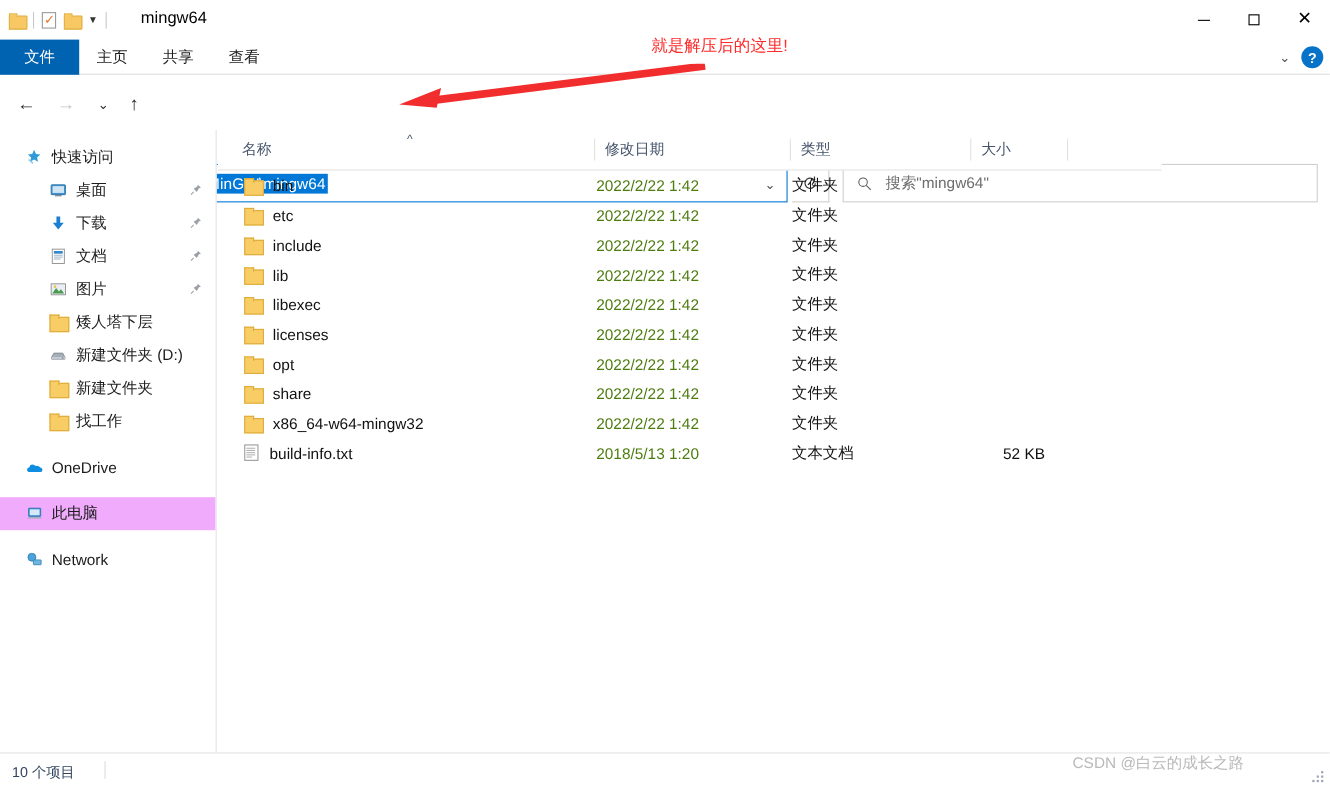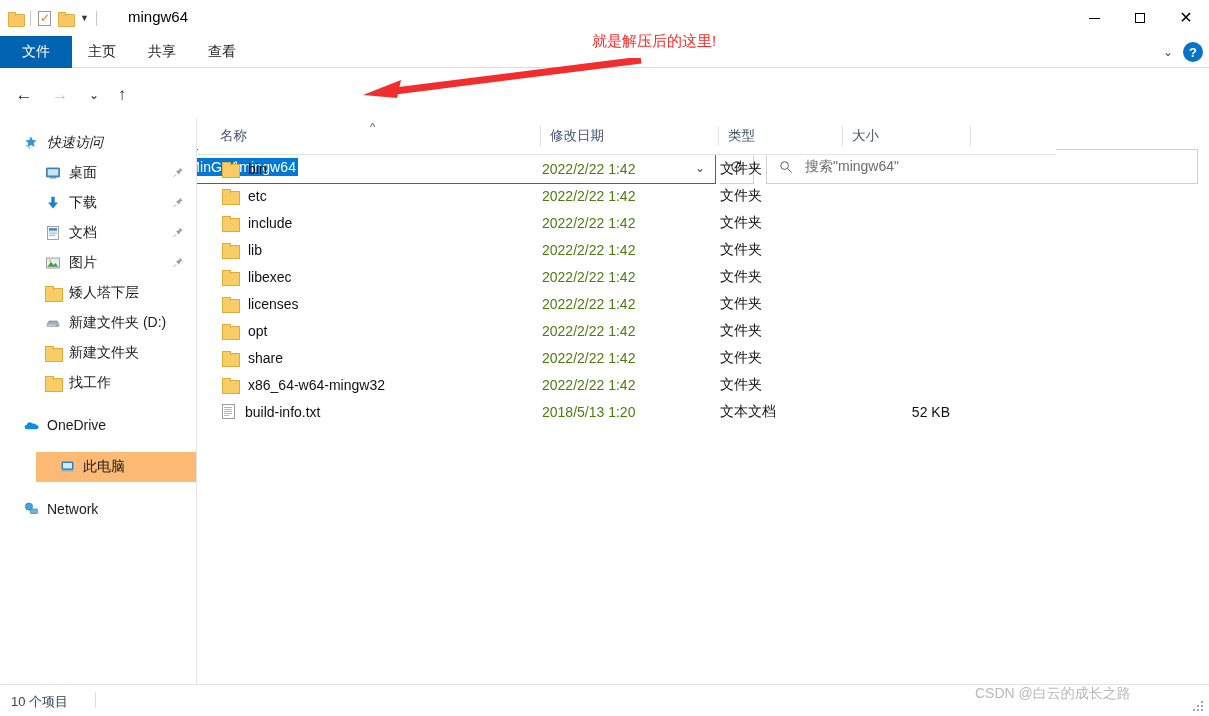--- a/index.html
+++ b/index.html
@@ -63,21 +63,21 @@
              background:#fff; display:flex; align-items:center; justify-content:center; font-size:15px; color:#3a3a3a; }
   .searchbox { position:absolute; left:766px; top:77px; width:432px; height:35px; border:1px solid #cfcfcf; background:#fff;
                display:flex; align-items:center; }
   .search-ico { margin-left:12px; width:14px; height:14px; }
   .search-ph { margin-left:12px; font-size:14px; color:#6d6d6d; }
 
   
   .sidebar { position:absolute; left:0; top:118px; width:197px; height:566px; background:#fff;
              border-right:1px solid #e3e3e3; overflow:hidden; }
   .sb-item { height:30px; display:flex; align-items:center; position:relative; font-size:14px; color:#1c1c1c; }
-  .sb-item.selected { background:#fdba74;margin-left:36px; }
+  .sb-item.selected { background:#f0abfc; }
   .sb-icon { width:18px; height:18px; display:flex; align-items:center; justify-content:center; flex:0 0 18px; }
   .sb-label { margin-left:7px; white-space:nowrap; }
   .pin { position:absolute; right:12px; top:8px; width:12px; height:13px; }
   .lvl1 { padding-left:44px; }
   .lvl-root { padding-left:22px; }
 
   
   .fold16 { width:16px; height:14px; position:relative; }
   .fold16:before { content:""; position:absolute; left:0; top:2px; width:16px; height:12px;
                    background:#f8cd66; border:1px solid #deab3c; }
@@ -191,21 +191,21 @@
       <svg class="search-ico" viewBox="0 0 16 16">
         <circle cx="6.4" cy="6.4" r="4.4" fill="none" stroke="#5b5b5b" stroke-width="1.1"></circle>
         <line x1="9.7" y1="9.7" x2="14.4" y2="14.4" stroke="#5b5b5b" stroke-width="1.1"></line>
       </svg>
       <span class="search-ph">搜索"mingw64"</span>
     </div>
   </div>
 
   <div class="sidebar">
 
-    <div class="sb-item lvl-root" style="margin-top:10px;font-style:italic;">
+    <div class="sb-item lvl-root" style="margin-top:10px;">
       <span class="sb-icon">
         <svg width="16" height="16" viewBox="0 0 16 16">
           <path d="M8 1.2 L9.7 5 L13.7 5.4 L10.7 8.1 L11.6 12 L8 10 L4.4 12 L5.3 8.1 L2.3 5.4 L6.3 5 Z" fill="#2e9bd6"></path>
           <path d="M3 10 L7 13.5" stroke="#8ec9e8" stroke-width="1.4"></path>
         </svg>
       </span>
       <span class="sb-label">快速访问</span>
     </div>
 
     <div class="sb-item lvl1">
@@ -341,21 +341,21 @@
     <div class="col" style="left:342px; width:178px;">
       <span class="seph"></span>
       <span style="margin-left:10px;">修改日期</span>
     </div>
 
     <div class="col" style="left:520px; width:150px;">
       <span class="seph"></span>
       <span style="margin-left:10px;">类型</span>
     </div>
 
-    <div class="col" style="left:644px; width:102px;">
+    <div class="col" style="left:684px; width:102px;">
       <span class="seph"></span>
       <span style="margin-left:10px;">大小</span>
     </div>
     <div class="col" style="left:772px; width:1px;">
       <span class="seph"></span>
     </div>
   </div>
 
   <div class="filelist">
 

